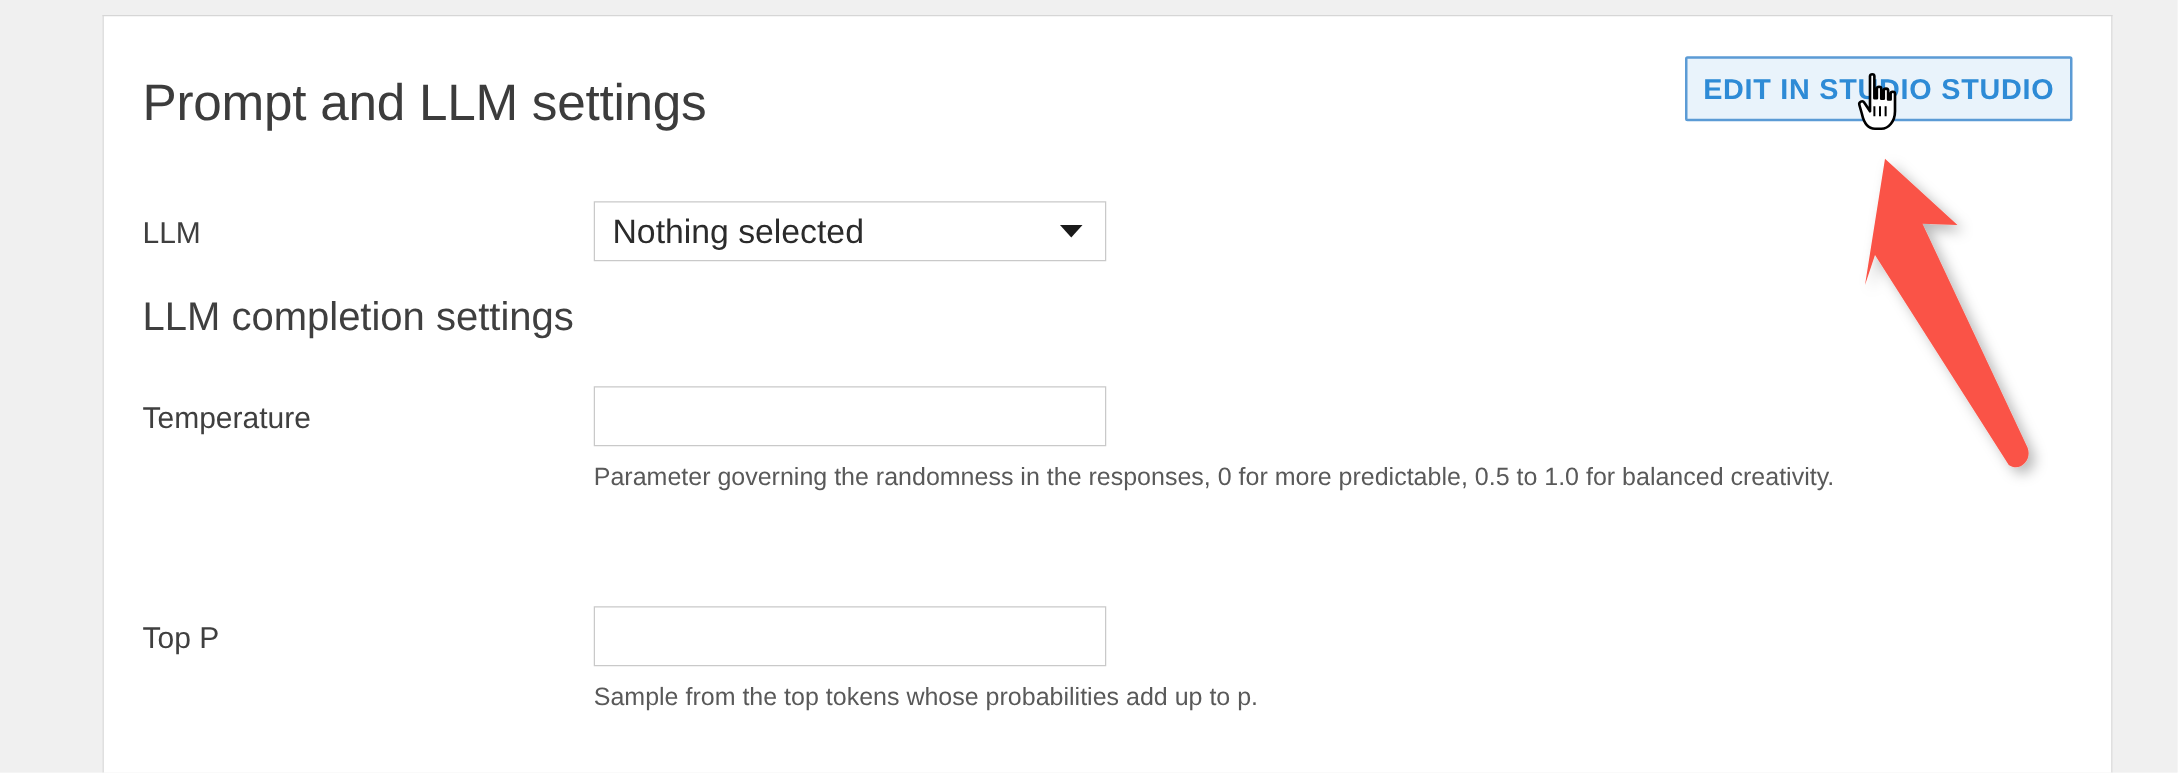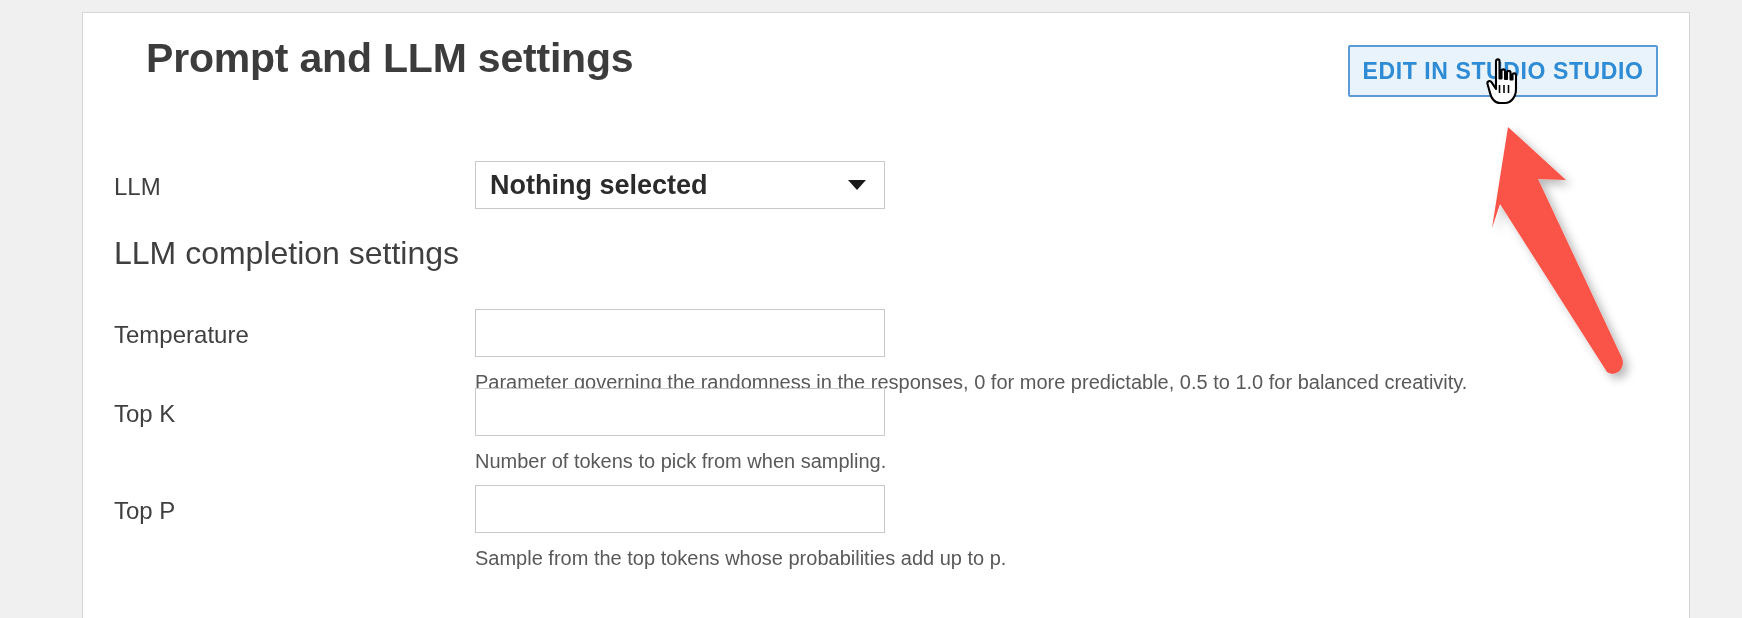--- a/index.html
+++ b/index.html
@@ -40,27 +40,26 @@
   
   .panel-header {
     position: absolute;
     left: 0; top: 0;
     width: 100%;
     height: 116px;
   }
   .page-title {
     position: absolute;
     left: 31px;
-    top: 22px;
+    top: 46px;
     font-size: 41px;
-    font-weight: 700;
+    font-weight: 400;
     color: #3c3c3c;
     letter-spacing: -0.2px;
     white-space: nowrap;
-    margin-left: 32px;
   }
   .edit-btn {
     position: absolute;
     left: 1265px;
     top: 32px;
     width: 310px;
     height: 52px;
     background: #e9f3fb;
     border: 2px solid #5b9bd5;
     border-radius: 2px;
@@ -168,41 +167,36 @@
 
     <div class="panel-header">
       <div class="page-title">Prompt and LLM settings</div>
 
       <div class="edit-btn">EDIT IN STUDIO STUDIO</div>
     </div>
 
     <div class="form-row" style="top:148px;height:62px;">
       <div class="field-label" style="top:12px;">LLM</div>
 
-      <div class="control select-ctrl" style="top:0px;font-weight:bold;">
+      <div class="control select-ctrl" style="top:0px;">
         <span>Nothing selected</span>
         <span class="caret"></span>
       </div>
     </div>
 
     <div class="form-row" style="top:222px;height:44px;">
       <div class="section-title" style="top:0px;">LLM completion settings</div>
     </div>
 
     <div class="form-row" style="top:296px;height:98px;">
       <div class="field-label" style="top:12px;">Temperature</div>
       <input class="control text-ctrl" type="text" style="top: 0px;" value="">
       <div class="help-text" style="top:62px;">Parameter governing the randomness in the responses, 0 for more predictable, 0.5 to 1.0 for balanced creativity.</div>
     </div>
 
-    <div class="form-row" style="top:375px;height:98px;">
-      <div class="field-label" style="top:12px;">Top K</div>
-      <input class="control text-ctrl" type="text" style="top: 0px;" value="">
-      <div class="help-text" style="top:62px;">Number of tokens to pick from when sampling.</div>
-    </div>
 
     <div class="form-row" style="top:472px;height:98px;">
       <div class="field-label" style="top:12px;">Top P</div>
       <input class="control text-ctrl" type="text" style="top: 0px;" value="">
       <div class="help-text" style="top:62px;">Sample from the top tokens whose probabilities add up to p.</div>
     </div>
 
   </div>
 
   <div class="arrow-annotation">

